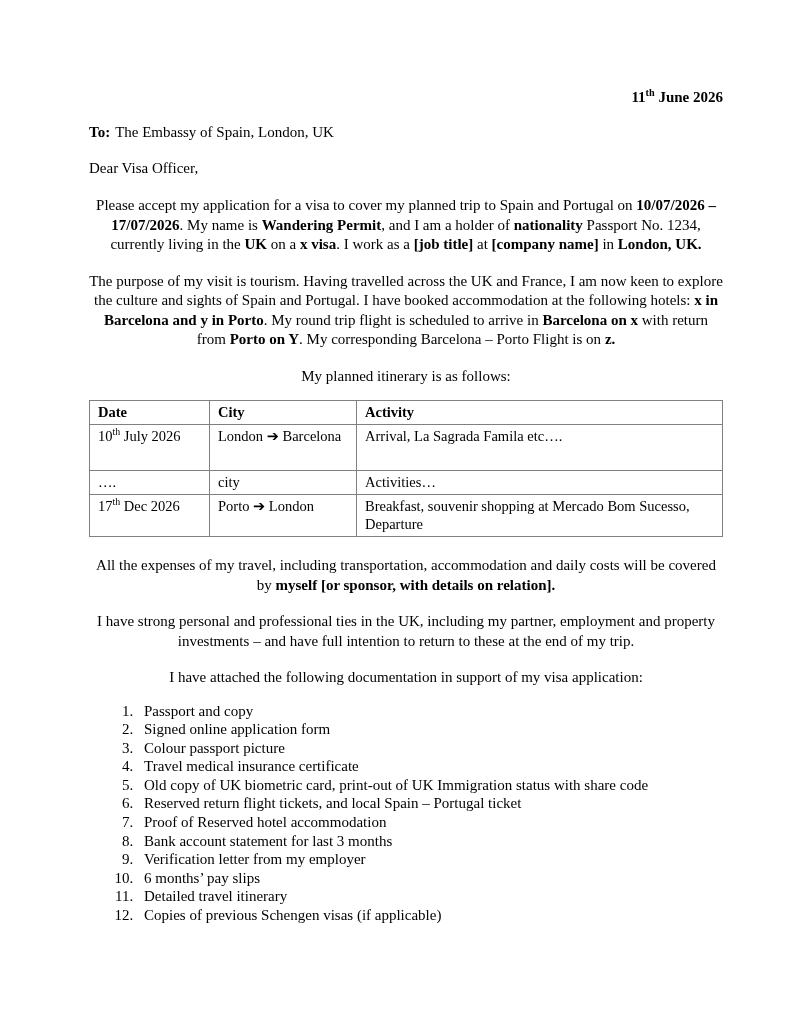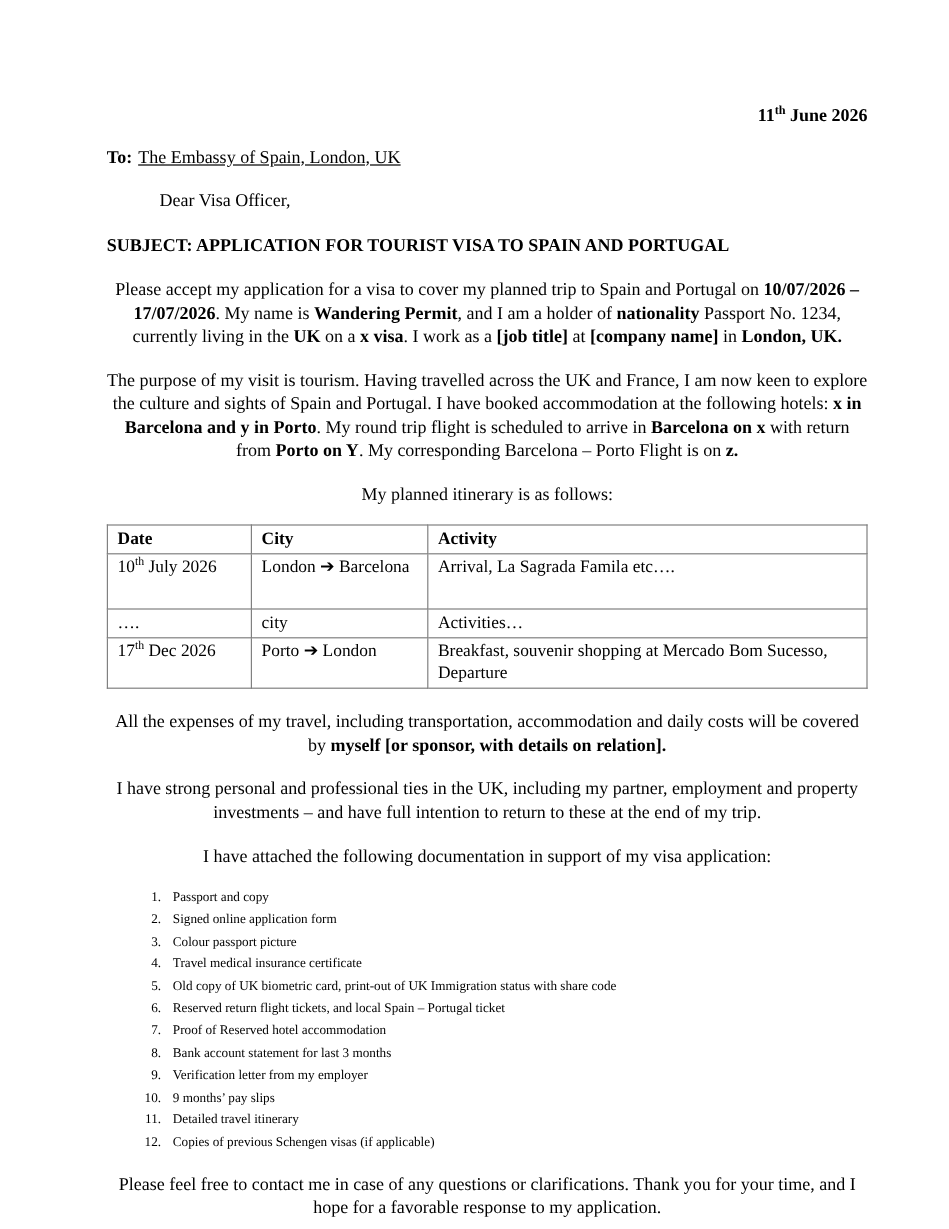--- a/index.html
+++ b/index.html
@@ -40,26 +40,25 @@
     font-size: 0.68em;
     vertical-align: super;
     line-height: 0;
   }
   .to-line {
     font-size: 15px;
     line-height: 19px;
     margin-bottom: 17px;
   }
   .to-label { font-weight: bold; }
-  .to-value { text-decoration: underline; padding-left: 5px; }
+  .to-value { padding-left: 5px; }
   .salutation {
     font-size: 15px;
     line-height: 19px;
     margin-bottom: 18px;
-    margin-left: 44px;
   }
   .subject {
     font-size: 15px;
     font-weight: bold;
     line-height: 19px;
     margin-bottom: 18px;
   }
   p.body-par {
     font-size: 15px;
     line-height: 19.5px;
@@ -87,41 +86,40 @@
     font-weight: bold;
   }
   .col-date { width: 105px; }
   .col-city { width: 132px; }
   .col-activity { width: auto; }
   .cell-bold { font-weight: bold; }
   .row-tall td { height: 40px; }
   ol.doc-list {
     margin: 0 0 17px 0;
     padding-left: 48px;
-    font-size: 11px;
+    font-size: 15px;
     line-height: 18.6px;
   }
   ol.doc-list li {
     padding-left: 7px;
     margin: 0;
   }
 </style>
 </head>
 <body>
 
 <div class="page">
   <div class="content">
 
     <div class="date-line"><span>11</span><sup>th</sup><span> June 2026</span></div>
 
     <div class="to-line"><span class="to-label">To:</span><span class="to-value">The Embassy of Spain, London, UK</span></div>
 
     <div class="salutation">Dear Visa Officer,</div>
 
-    <div class="subject">SUBJECT: APPLICATION FOR TOURIST VISA TO SPAIN AND PORTUGAL</div>
 
     <p class="body-par"><span>Please accept my application for a visa to cover my planned trip to Spain and Portugal on </span><b>10/07/2026 – 17/07/2026</b><span>. My name is </span><b>Wandering Permit</b><span>, and I am a holder of </span><b>nationality</b><span> Passport No. 1234, currently living in the </span><b>UK</b><span> on a </span><b>x visa</b><span>. I work as a </span><b>[job title]</b><span> at </span><b>[company name]</b><span> in </span><b>London, UK.</b></p>
 
     <p class="body-par"><span>The purpose of my visit is tourism. Having travelled across the UK and France, I am now keen to explore the culture and sights of Spain and Portugal. I have booked accommodation at the following hotels: </span><b>x in Barcelona and y in Porto</b><span>. My round trip flight is scheduled to arrive in </span><b>Barcelona on x</b><span> with return from </span><b>Porto on Y</b><span>. My corresponding Barcelona – Porto Flight is on </span><b>z.</b></p>
 
     <p class="body-par tight">My planned itinerary is as follows:</p>
 
     <table class="itinerary">
       <thead>
         <tr>
@@ -158,21 +156,20 @@
     <ol class="doc-list">
       <li>Passport and copy</li>
       <li>Signed online application form</li>
       <li>Colour passport picture</li>
       <li>Travel medical insurance certificate</li>
       <li>Old copy of UK biometric card, print-out of UK Immigration status with share code</li>
       <li>Reserved return flight tickets, and local Spain – Portugal ticket</li>
       <li>Proof of Reserved hotel accommodation</li>
       <li>Bank account statement for last 3 months</li>
       <li>Verification letter from my employer</li>
-      <li>9 months’ pay slips</li>
+      <li>6 months’ pay slips</li>
       <li>Detailed travel itinerary</li>
       <li>Copies of previous Schengen visas (if applicable)</li>
     </ol>
 
-    <p class="body-par">Please feel free to contact me in case of any questions or clarifications. Thank you for your time, and I hope for a favorable response to my application.</p>
 
   </div>
 </div>
 
 </body></html>

